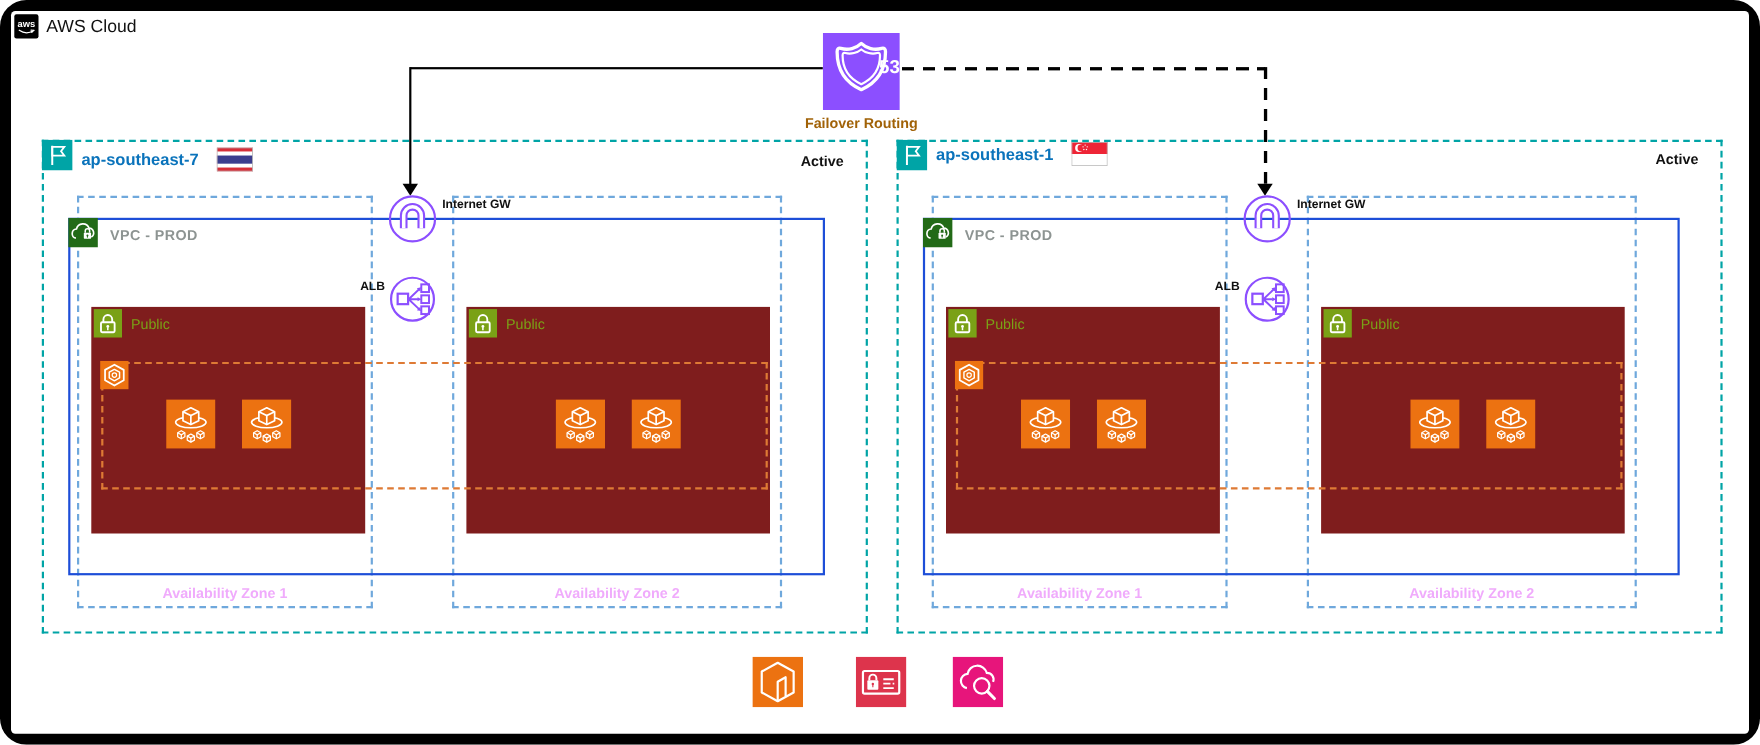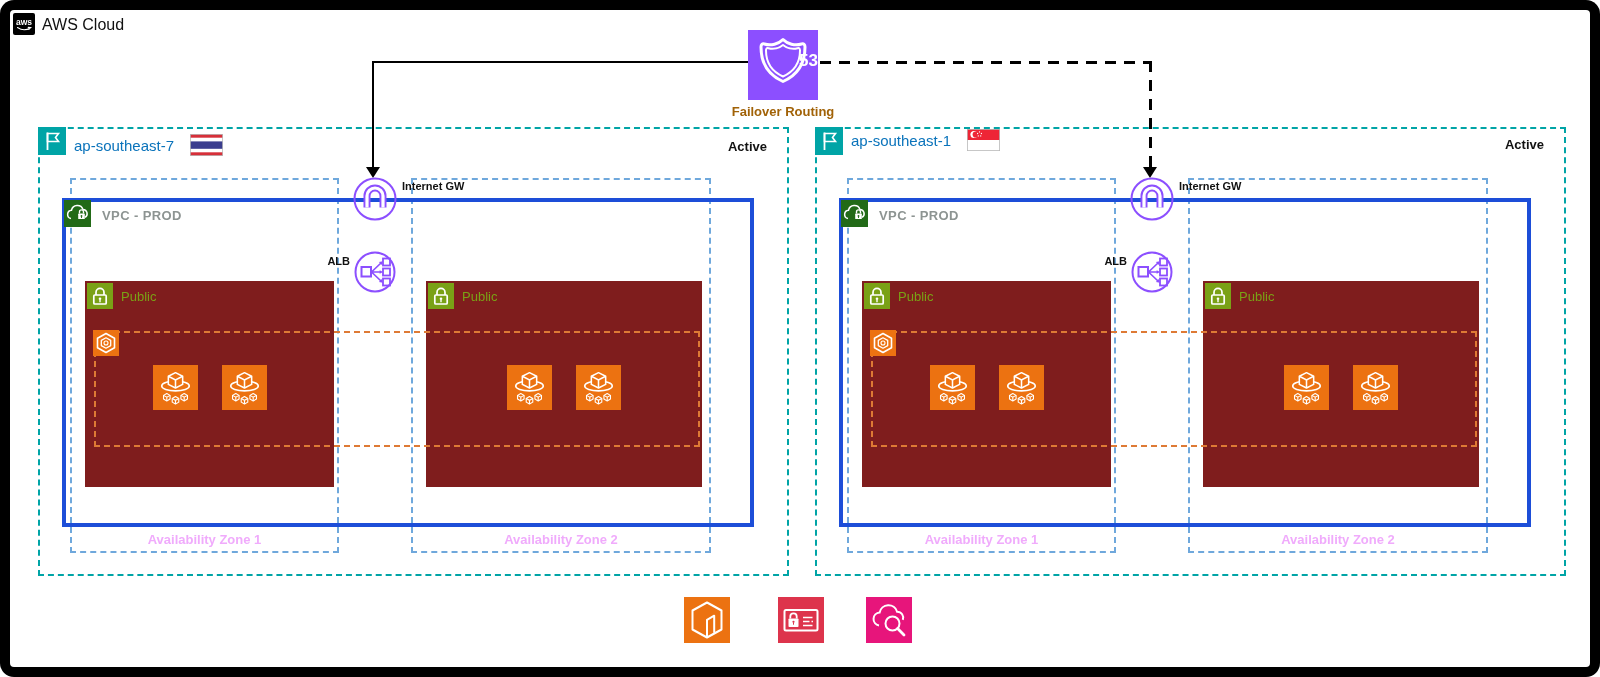--- a/index.html
+++ b/index.html
@@ -1,26 +1,26 @@
 <!DOCTYPE html>
 <html><head>
 <meta charset="utf-8">
 <style>
   html,body{margin:0;padding:0;background:#fff}
-  .canvas{position:relative;width:1600px;height:677px;background:#000;border-radius:14px;overflow:hidden;
+  .canvas{position:relative;width:1600px;height:677px;background:#000;border-radius:24px;overflow:hidden;
           font-family:"Liberation Sans",sans-serif;-webkit-font-smoothing:antialiased}
   .sheet{position:absolute;left:10px;top:10px;right:10px;bottom:10px;background:#fff;border-radius:4px}
   .abs{position:absolute}
   .hdr-title{font-size:16px;font-weight:normal;color:#111}
   .region{border:2px dashed #00A4A6}
-  .rtitle{display:flex;align-items:center;gap:16px;font-size:15px;font-weight:normal;color:#0A73BB}
+  .rtitle{display:flex;align-items:center;gap:16px;font-size:15px;font-weight:bold;color:#0A73BB}
   .mode{font-size:13px;font-weight:bold;color:#111}
   .az{border:2px dashed #6FA8DC}
   .azlabel{position:absolute;left:0;right:0;bottom:4px;text-align:center;font-size:13px;font-weight:bold;color:#f0abfc}
-  .vpc{border:4px solid #1d4ed8}
+  .vpc{border:2px solid #1d4ed8}
   .vpclabel{font-size:13px;font-weight:bold;color:#8D9492;letter-spacing:.4px}
   .subnet{background:#7f1d1d}
   .sublabel{font-size:13px;color:#7AA116}
   .cluster{border:2px dashed #DE7A35}
   .svcrow{position:absolute;left:0;right:0;top:84px;display:flex;justify-content:center;gap:24px}
   .small-label{font-size:11px;font-weight:bold;color:#111;white-space:nowrap}
   .r53num{width:70px;text-align:right;font-size:17px;font-weight:bold;color:#fff}
   .r53label{width:160px;text-align:center;font-size:13px;font-weight:bold;color:#a16207}
   .line-solid-h{height:2px;background:#000}
   .line-solid-v{width:2px;background:#000}

